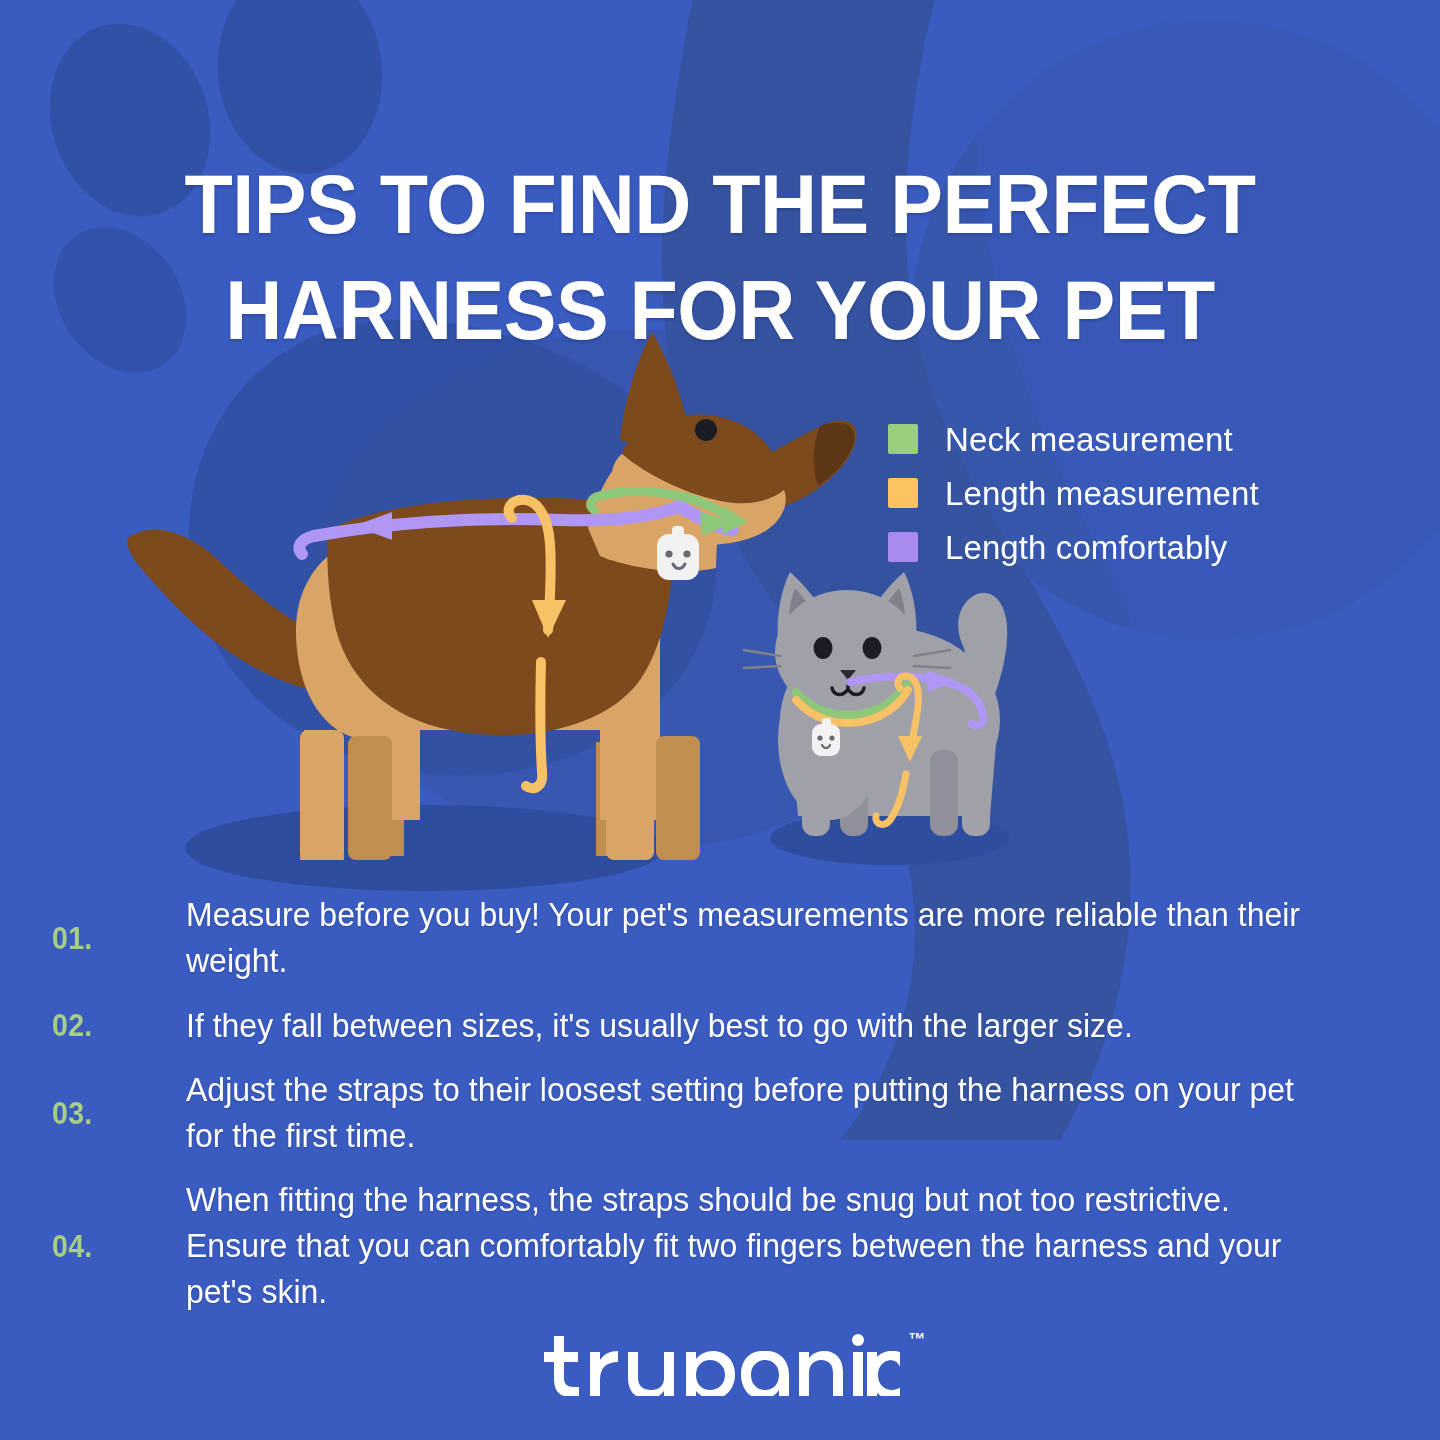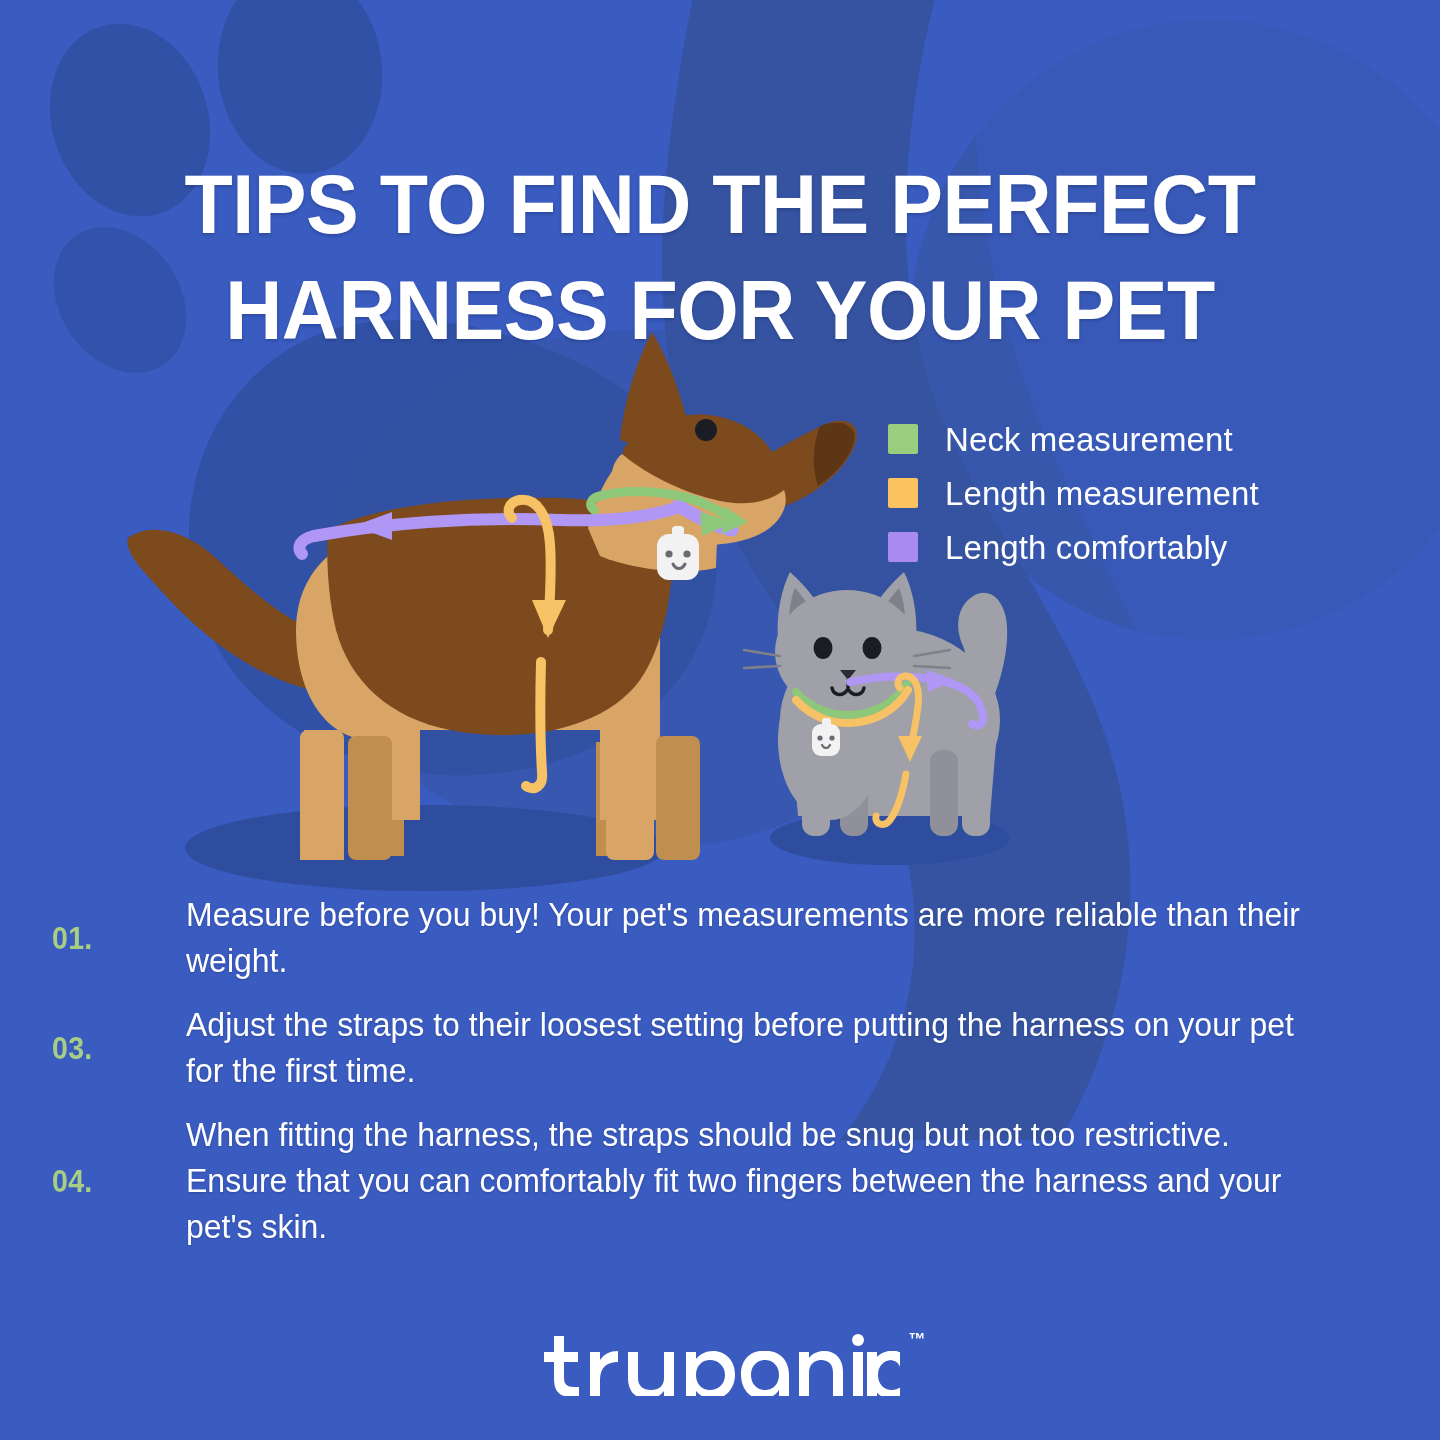--- a/index.html
+++ b/index.html
@@ -326,20 +326,24 @@
       <span class="legend-label">Length comfortably</span>
     </div>
   </div>
 
   <div id="tips">
     <div class="tip">
       <div class="tip-num">01.</div>
       <div class="tip-text">Measure before you buy! Your pet's measurements are more reliable than their weight.</div>
     </div>
     <div class="tip">
+      <div class="tip-num">02.</div>
+      <div class="tip-text">If they fall between sizes, it's usually best to go with the larger size.</div>
+    </div>
+    <div class="tip">
       <div class="tip-num">03.</div>
       <div class="tip-text">Adjust the straps to their loosest setting before putting the harness on your pet for the first time.</div>
     </div>
     <div class="tip">
       <div class="tip-num">04.</div>
       <div class="tip-text">When fitting the harness, the straps should be snug but not too restrictive. Ensure that you can comfortably fit two fingers between the harness and your pet's skin.</div>
     </div>
   </div>
 
   <div id="logo">

